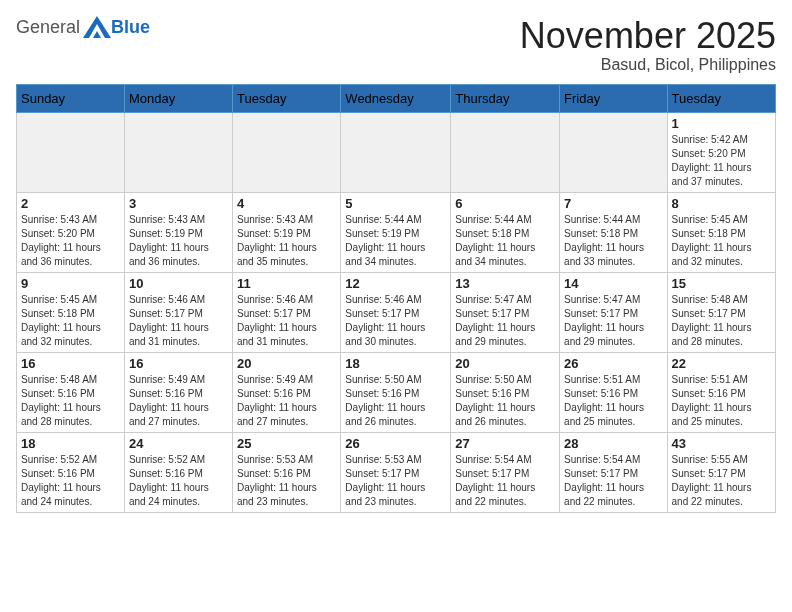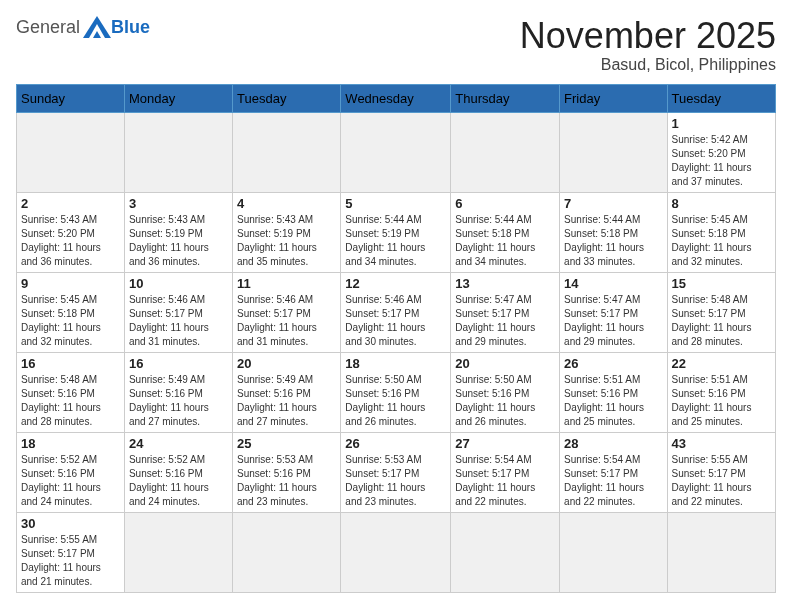--- a/index.html
+++ b/index.html
@@ -341,29 +341,14 @@
 and 22 minutes.</div>
         </td>
         <td>
           <span class="day-num">43</span>
           <div class="day-info" style="white-space: pre-line;">Sunrise: 5:55 AM
 Sunset: 5:17 PM
 Daylight: 11 hours
 and 22 minutes.</div>
         </td>
       </tr>
-      <tr>
-        <td>
-          <span class="day-num">30</span>
-          <div class="day-info" style="white-space: pre-line;">Sunrise: 5:55 AM
-Sunset: 5:17 PM
-Daylight: 11 hours
-and 21 minutes.</div>
-        </td>
-        <td class="empty"></td>
-        <td class="empty"></td>
-        <td class="empty"></td>
-        <td class="empty"></td>
-        <td class="empty"></td>
-        <td class="empty"></td>
-      </tr>
     </tbody>
 </table>
 
 </body></html>

